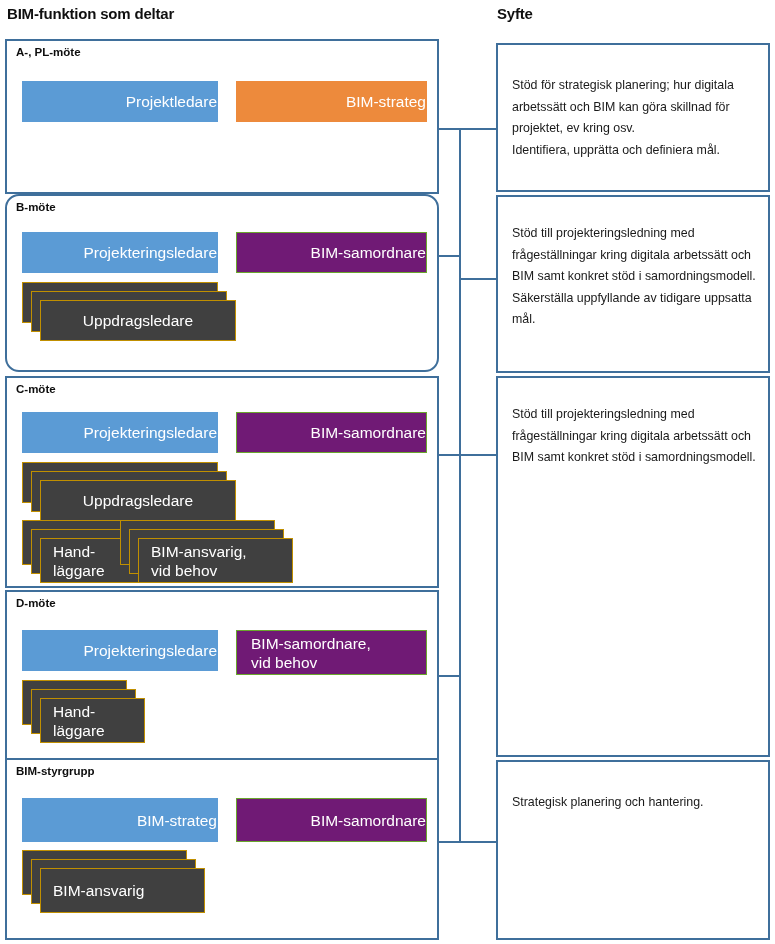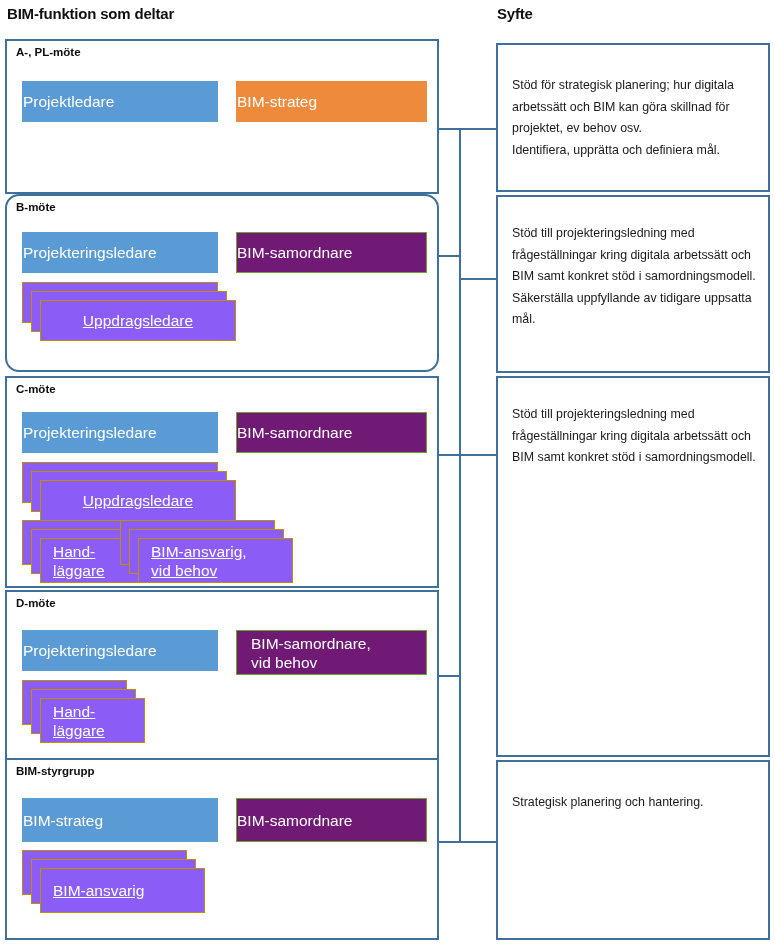--- a/index.html
+++ b/index.html
@@ -84,39 +84,38 @@
     display: flex;
     align-items: center;
     color: #ffffff;
     font-size: 15.5px;
     line-height: 19px;
     padding-left: 0;
   }
   .rolebox > span {
     display: block;
     width: 100%;
-    text-align: left;
+    text-align: right;
     white-space: pre-line;
   }
   .rolebox.left-align > span {
     text-align: left;
     padding-left: 14px;
   }
   .box-blue   { background: #5B9BD5; border: 1px solid #5B9BD5; }
   .box-orange { background: #ED8A3C; border: 1px solid #ED8A3C; }
   .box-green  { background: #701a75; border: 1px solid #6AA62D; }
 
   
   .stack { position: absolute; }
   .stack .layer {
     position: absolute;
-    background: #8b5cf6;
+    background: #404040;
     border: 1px solid #C08F00;
     box-sizing: border-box;
-    text-decoration: underline;
   }
   .stack .layer.top {
     display: flex;
     align-items: center;
     color: #ffffff;
     font-size: 15.5px;
     line-height: 19px;
   }
   .stack .layer.top > span {
     display: block;
@@ -258,21 +257,21 @@
     <div class="stack lead" style="left:15px; top:90px; width:185px; height:62px;">
       <div class="layer" style="left:0px;  top:0px;  width:165px; height:45px;"></div>
       <div class="layer" style="left:9px;  top:9px;  width:165px; height:45px;"></div>
       <div class="layer top" style="left:18px; top:18px; width:165px; height:45px;">
         <span>BIM-ansvarig</span>
       </div>
     </div>
   </div>
 
   <div class="purpose" style="top:43px; height:149px;">
-    <div class="purpose-text" style="top:30px;">Stöd för strategisk planering; hur digitala arbetssätt och BIM kan göra skillnad för projektet, ev behov osv.
+    <div class="purpose-text" style="top:30px;">Stöd för strategisk planering; hur digitala arbetssätt och BIM kan göra skillnad för projektet, ev kring osv.
 Identifiera, upprätta och definiera mål.</div>
   </div>
 
   <div class="purpose" style="top:195px; height:178px;">
     <div class="purpose-text" style="top:26px;">Stöd till projekteringsledning med frågeställningar kring digitala arbetssätt och BIM samt konkret stöd i samordningsmodell.
 Säkerställa uppfyllande av tidigare uppsatta mål.</div>
   </div>
 
   <div class="purpose" style="top:376px; height:381px;">
     <div class="purpose-text" style="top:26px;">Stöd till projekteringsledning med frågeställningar kring digitala arbetssätt och BIM samt konkret stöd i samordningsmodell.</div>

